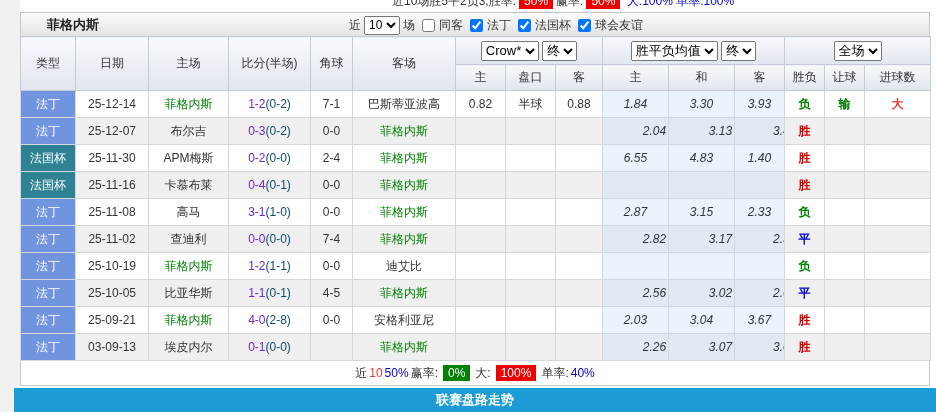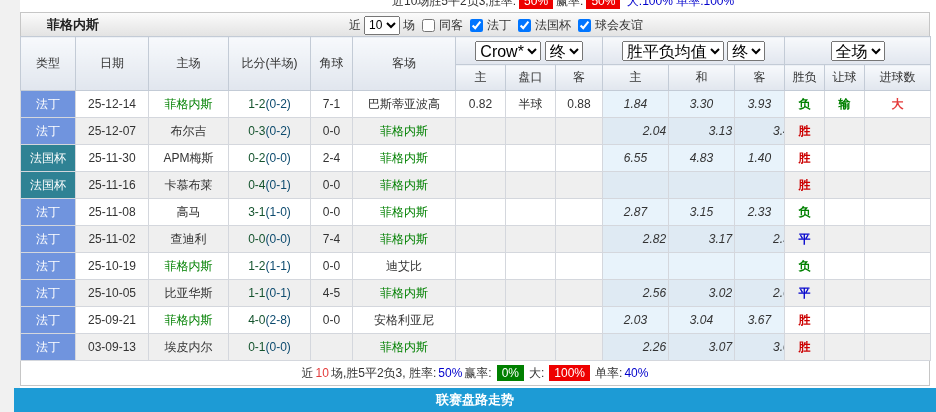--- a/index.html
+++ b/index.html
@@ -31,30 +31,30 @@
   .filters select{font-size:12px;height:19px;}
   .filters input[type=checkbox]{width:13px;height:13px;margin:0 1px 0 4px;}
 
   table{border-collapse:collapse;table-layout:fixed;width:910px;background:#fff;}
   th,td{border:1px solid #d4d7dd;text-align:center;overflow:hidden;white-space:nowrap;padding:0;}
   th{
     background:linear-gradient(#f7f9fc,#e1e6ee);
     border-color:#c3cbd6;font-weight:normal;color:#333;height:25px;
   }
   tr.hdr1 th{height:27px;}
-  th select{font-size:16px;height:20px;}
+  th select{font-size:13px;height:20px;}
   td{height:26px;color:#333;}
   tr.even td{background:#efefef;}
   td.c-type{color:#fff;}
   td.c-type.lg-blue{background:#7094de;}
   td.c-type.lg-teal{background:#2f8294;}
   td.c-avg{background:#e8f3fb;font-style:italic;}
   tr.even td.c-avg{background:#dfeaf3;padding-left:38px;}
   .self{color:#008000;}
-  .ft{color:#14532d;}
+  .ft{color:#6d28d9;}
   .ht{color:#0c4a6e;}
   td.c-res,td.c-let,td.c-goal{font-weight:bold;}
   .r-win{color:#cc0000;}
   .r-draw{color:#0000cc;}
   .r-loss{color:#008000;}
   td.c-let{color:#008000;}
   td.c-goal{color:#e43b3b;}
 
   .stats-line{
     height:25px;border:1px solid #c6c6c6;border-top:none;background:#fff;
@@ -316,21 +316,20 @@
     <td class="c-res r-win">胜</td>
     <td class="c-let"></td>
     <td class="c-goal"></td>
   </tr>
       </tbody>
   </table>
 
   <div class="stats-line">
     <span>近</span>
       <span class="num-red">10</span>
-      <span>场,胜5平2负3, 胜率:</span>
       <span class="pct">50%</span>
     <span>赢率:</span>
       <span class="badge-green">0%</span>
     <span>大:</span>
       <span class="badge-red">100%</span>
     <span>单率:</span>
       <span class="pct">40%</span>
   </div>
 </div>
 

